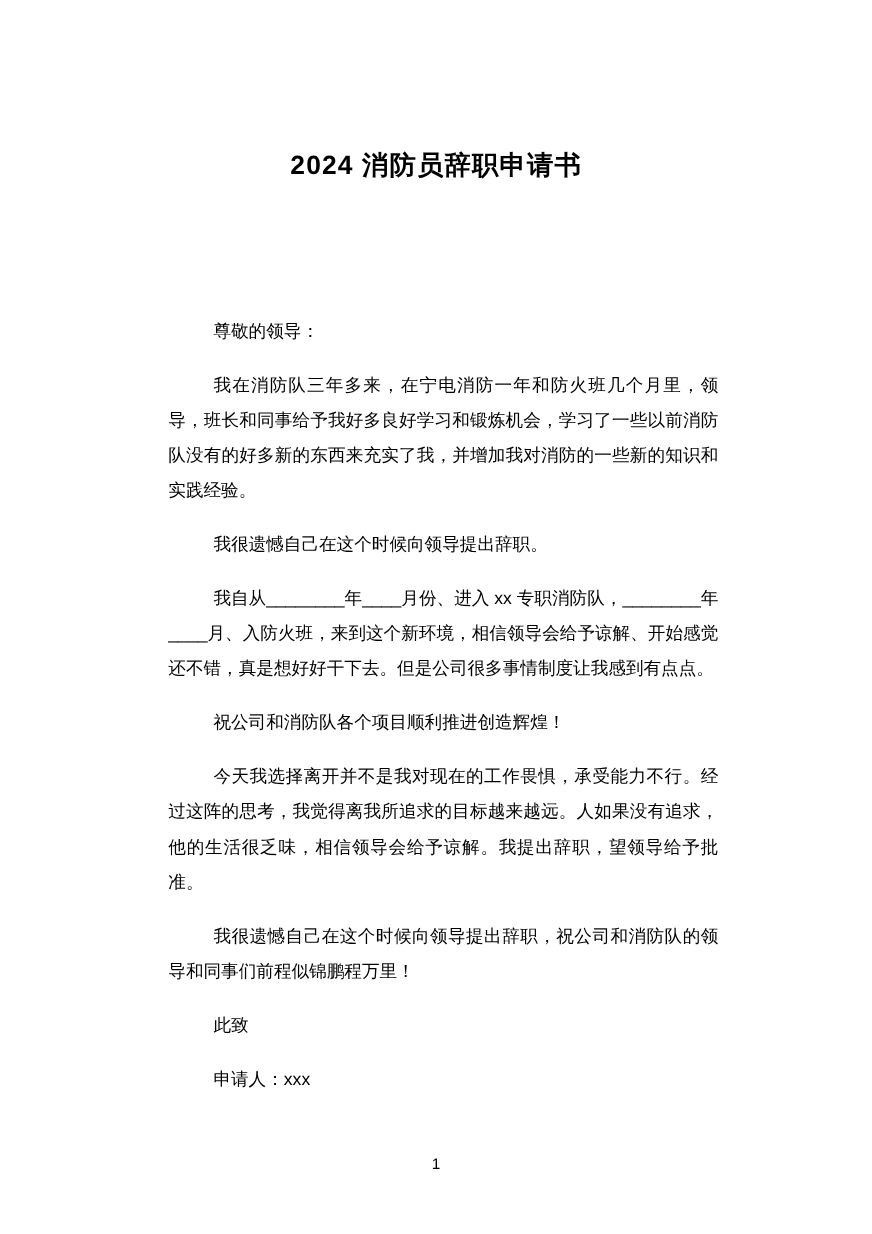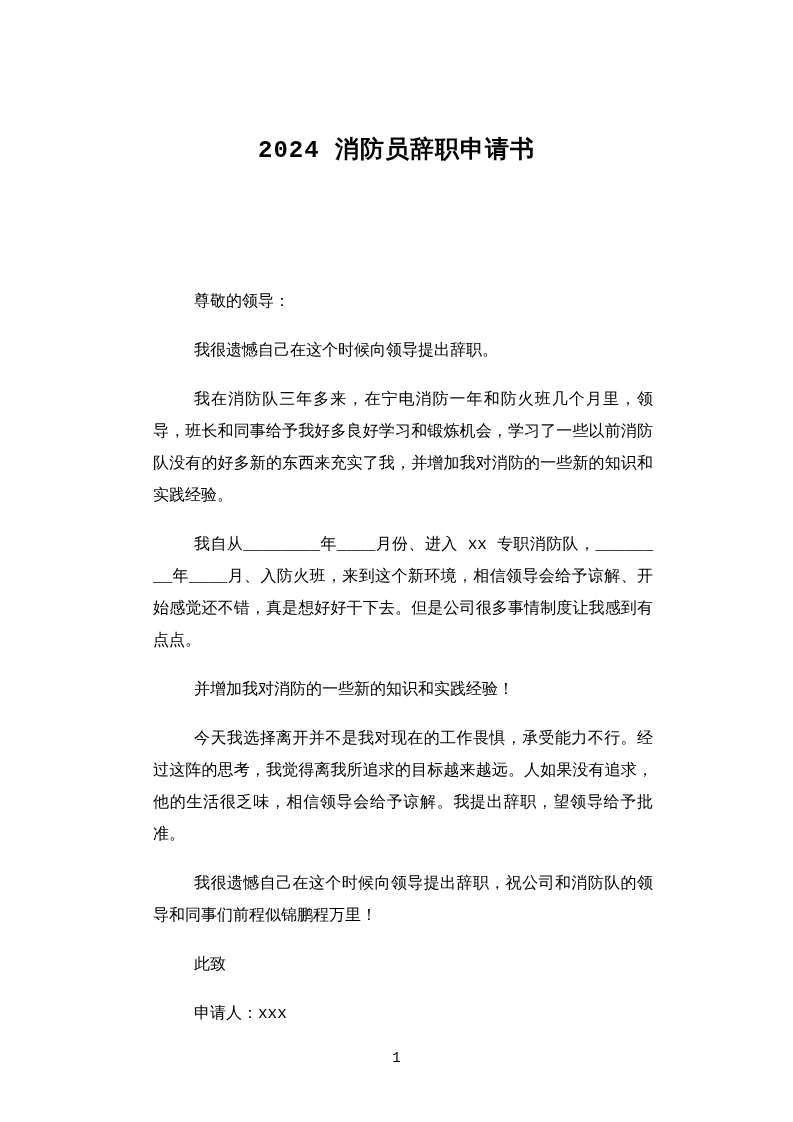--- a/index.html
+++ b/index.html
@@ -8,21 +8,21 @@
     padding: 0;
     background: #ffffff;
   }
   .page {
     position: relative;
     width: 705px;
     height: 1122px;
     margin: 0 auto;
     background: #ffffff;
     color: #000000;
-    font-family: Liberation Mono, monospace;
+    font-family: Liberation Sans, sans-serif;
     box-sizing: border-box;
     padding: 134px 96px 0 96px;
     overflow: hidden;
   }
   .doc-title {
     font-size: 24px;
     line-height: 34px;
     font-weight: bold;
     text-align: center;
     margin: 0 0 118px 0;
@@ -48,24 +48,24 @@
 </style>
 </head>
 <body>
 
 <div class="page">
 
   <h1 class="doc-title">2024 消防员辞职申请书</h1>
 
   <div class="doc-body">
     <p>尊敬的领导：</p>
+    <p>我在消防队三年多来，在宁电消防一年和防火班几个月里，领导，班长和同事给予我好多良好学习和锻炼机会，学习了一些以前消防队没有的好多新的东西来充实了我，并增加我对消防的一些新的知识和实践经验。</p>
     <p>我很遗憾自己在这个时候向领导提出辞职。</p>
-    <p>我在消防队三年多来，在宁电消防一年和防火班几个月里，领导，班长和同事给予我好多良好学习和锻炼机会，学习了一些以前消防队没有的好多新的东西来充实了我，并增加我对消防的一些新的知识和实践经验。</p>
     <p>我自从________年____月份、进入 xx 专职消防队，________年____月、入防火班，来到这个新环境，相信领导会给予谅解、开始感觉还不错，真是想好好干下去。但是公司很多事情制度让我感到有点点。</p>
-    <p>并增加我对消防的一些新的知识和实践经验！</p>
+    <p>祝公司和消防队各个项目顺利推进创造辉煌！</p>
     <p>今天我选择离开并不是我对现在的工作畏惧，承受能力不行。经过这阵的思考，我觉得离我所追求的目标越来越远。人如果没有追求，他的生活很乏味，相信领导会给予谅解。我提出辞职，望领导给予批准。</p>
     <p>我很遗憾自己在这个时候向领导提出辞职，祝公司和消防队的领导和同事们前程似锦鹏程万里！</p>
     <p>此致</p>
     <p>申请人：xxx</p>
   </div>
 
   <div class="page-footer">1</div>
 
 </div>
 

